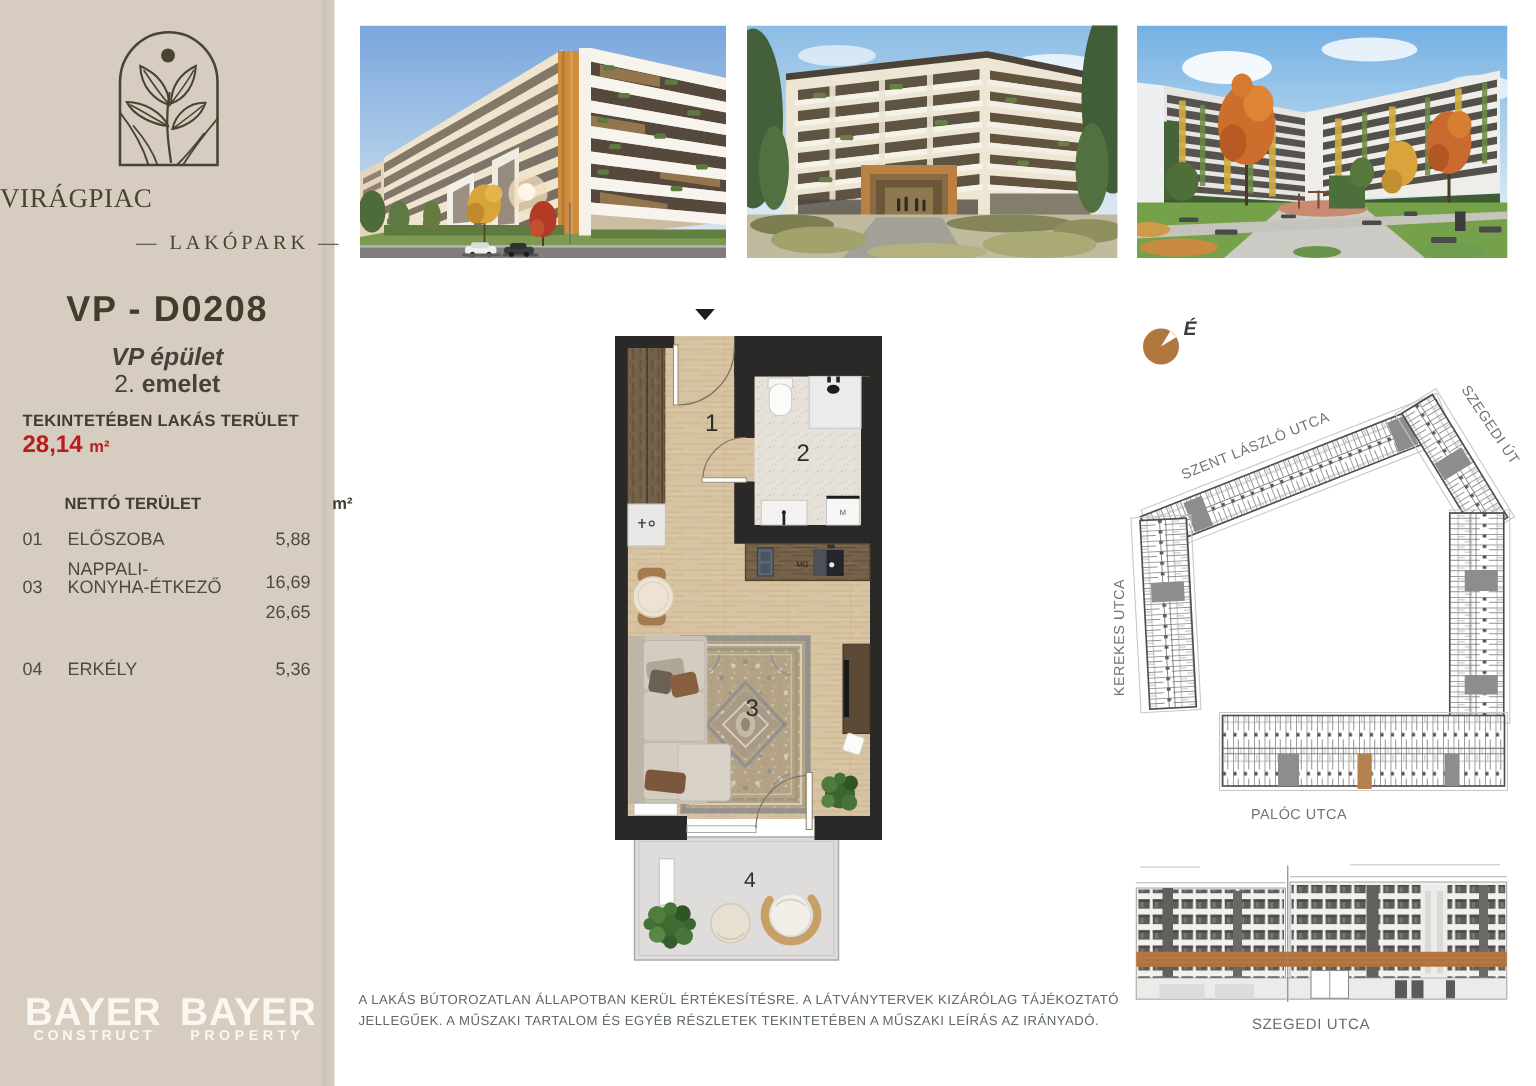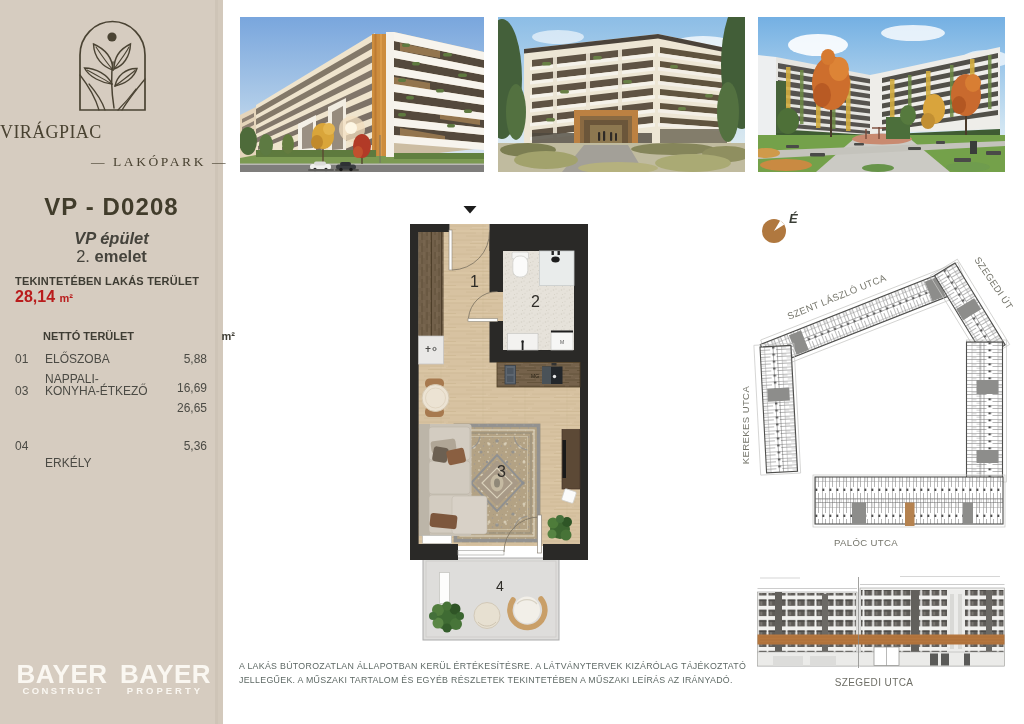--- a/index.html
+++ b/index.html
@@ -74,21 +74,21 @@
       <span style="position:absolute;left:30px;">NAPPALI-</span>
       <span style="position:absolute;left:0;top:12px;">03</span>
       <span style="position:absolute;left:30px;top:12px;">KONYHA-ÉTKEZŐ</span>
       <span style="position:absolute;right:0;top:9px;">16,69</span>
     </div>
 
   <div style="position:relative;height:38px;">
       <span style="position:absolute;right:0;">26,65</span>
     </div>
 
-  <div style="position:relative;height:20px;"><span>04</span><span style="position:absolute;left:30px;margin-top:17px;">ERKÉLY</span><span style="float:right;">5,36</span></div>
+  <div style="position:relative;height:20px;"><span>04</span><span style="position:absolute;left:30px;">ERKÉLY</span><span style="float:right;">5,36</span></div>
 </div>
 
 <div class="abs" style="left:16px;top:659px;width:92px;text-align:center;color:#faf7f1;">
   <div style="font-size:26px;font-weight:bold;letter-spacing:0.5px;transform:scaleY(1.0);">BAYER</div>
   <div style="font-size:9.5px;font-weight:bold;letter-spacing:2.4px;margin-top:-5px;margin-left:2px;">CONSTRUCT</div>
 </div>
 
 <div class="abs" style="left:120px;top:659px;width:88px;text-align:center;color:#faf7f1;">
   <div style="font-size:26px;font-weight:bold;letter-spacing:0.5px;">BAYER</div>
   <div style="font-size:9.5px;font-weight:bold;letter-spacing:3px;margin-top:-5px;margin-left:2px;">PROPERTY</div>

